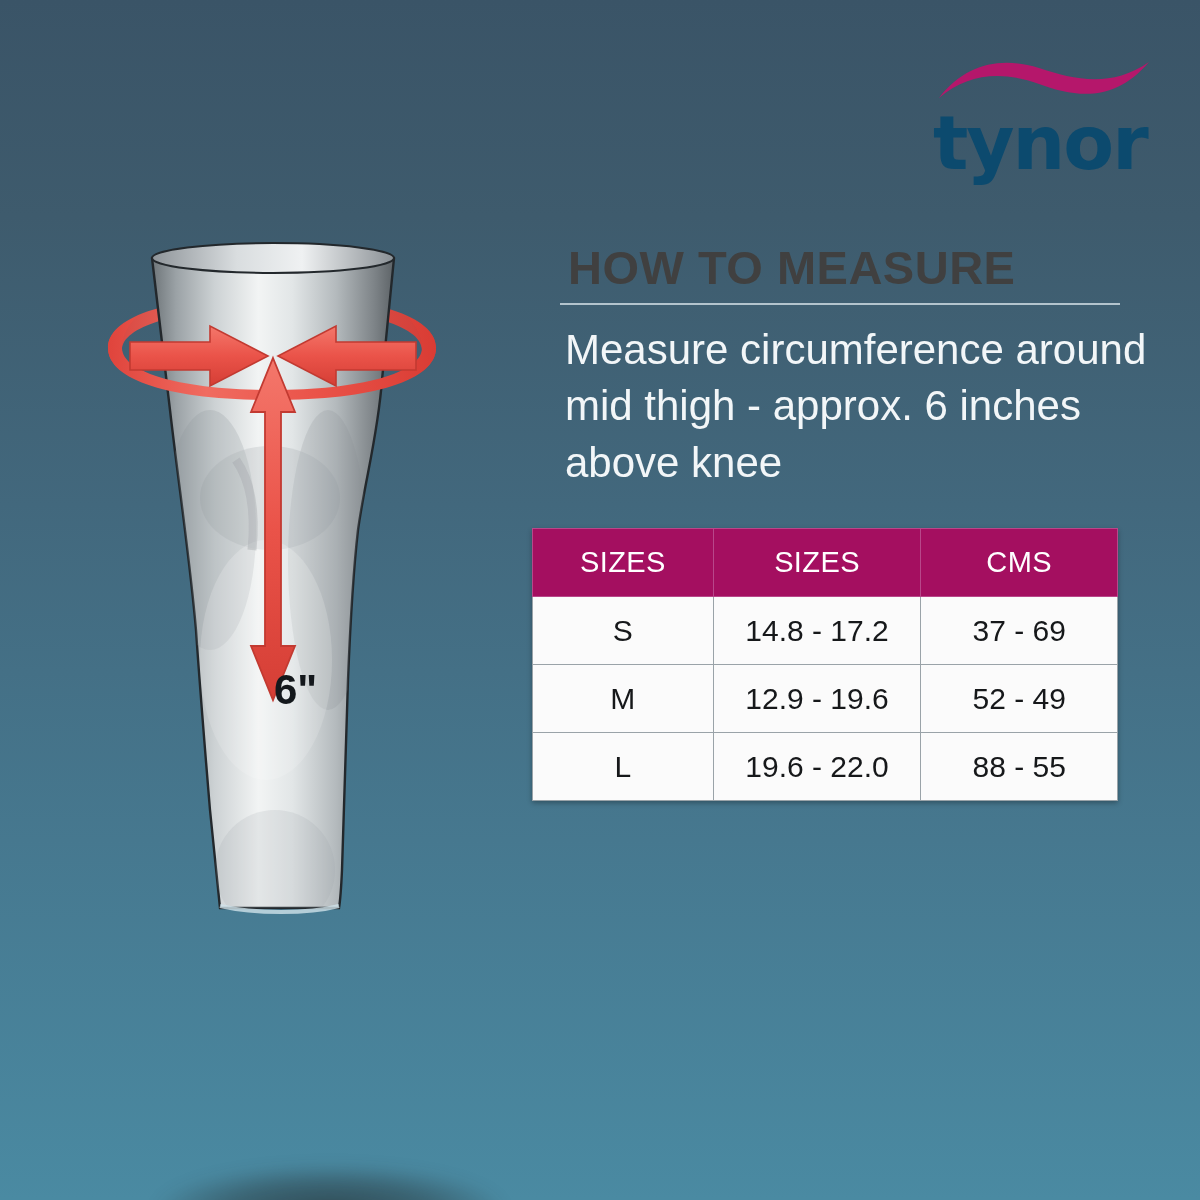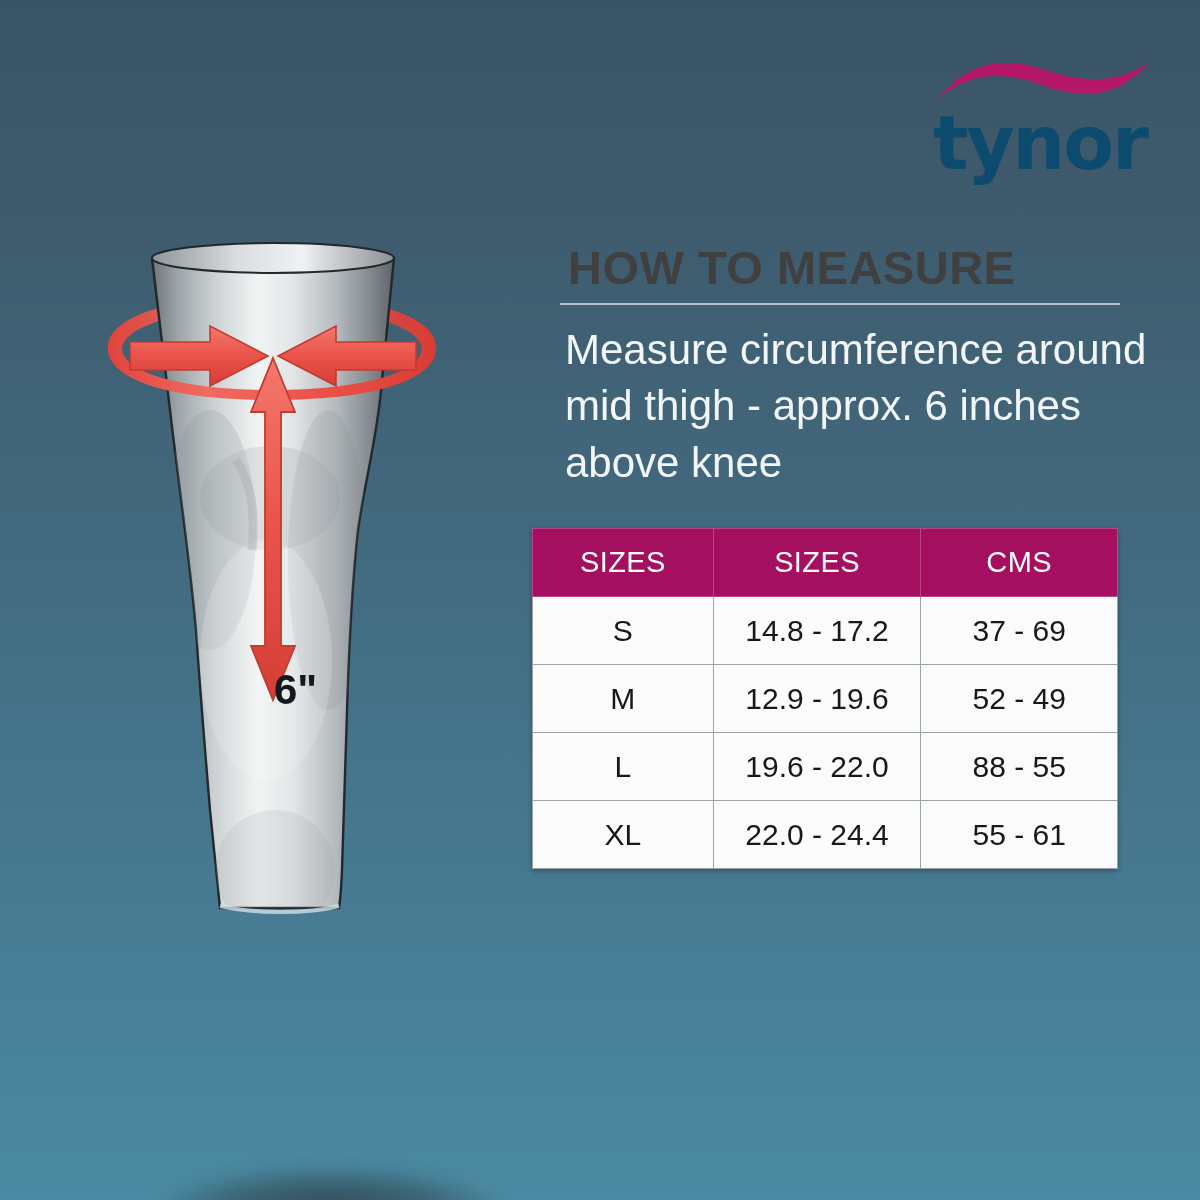--- a/index.html
+++ b/index.html
@@ -105,25 +105,20 @@
     </tr>
     <tr>
       <td>M</td>
       <td>12.9 - 19.6</td>
       <td>52 - 49</td>
     </tr>
     <tr>
       <td>L</td>
       <td>19.6 - 22.0</td>
       <td>88 - 55</td>
-    </tr>
-    <tr>
-      <td>XL</td>
-      <td>22.0 - 24.4</td>
-      <td>55 - 61</td>
     </tr>
   </tbody>
 </table>
 
 <div id="legwrap">
   <div id="shadow"></div>
 
   <svg id="legsvg" width="420" height="800" viewBox="0 0 420 800">
     <defs>
       <linearGradient id="limbGrad" x1="0" y1="0" x2="1" y2="0">

